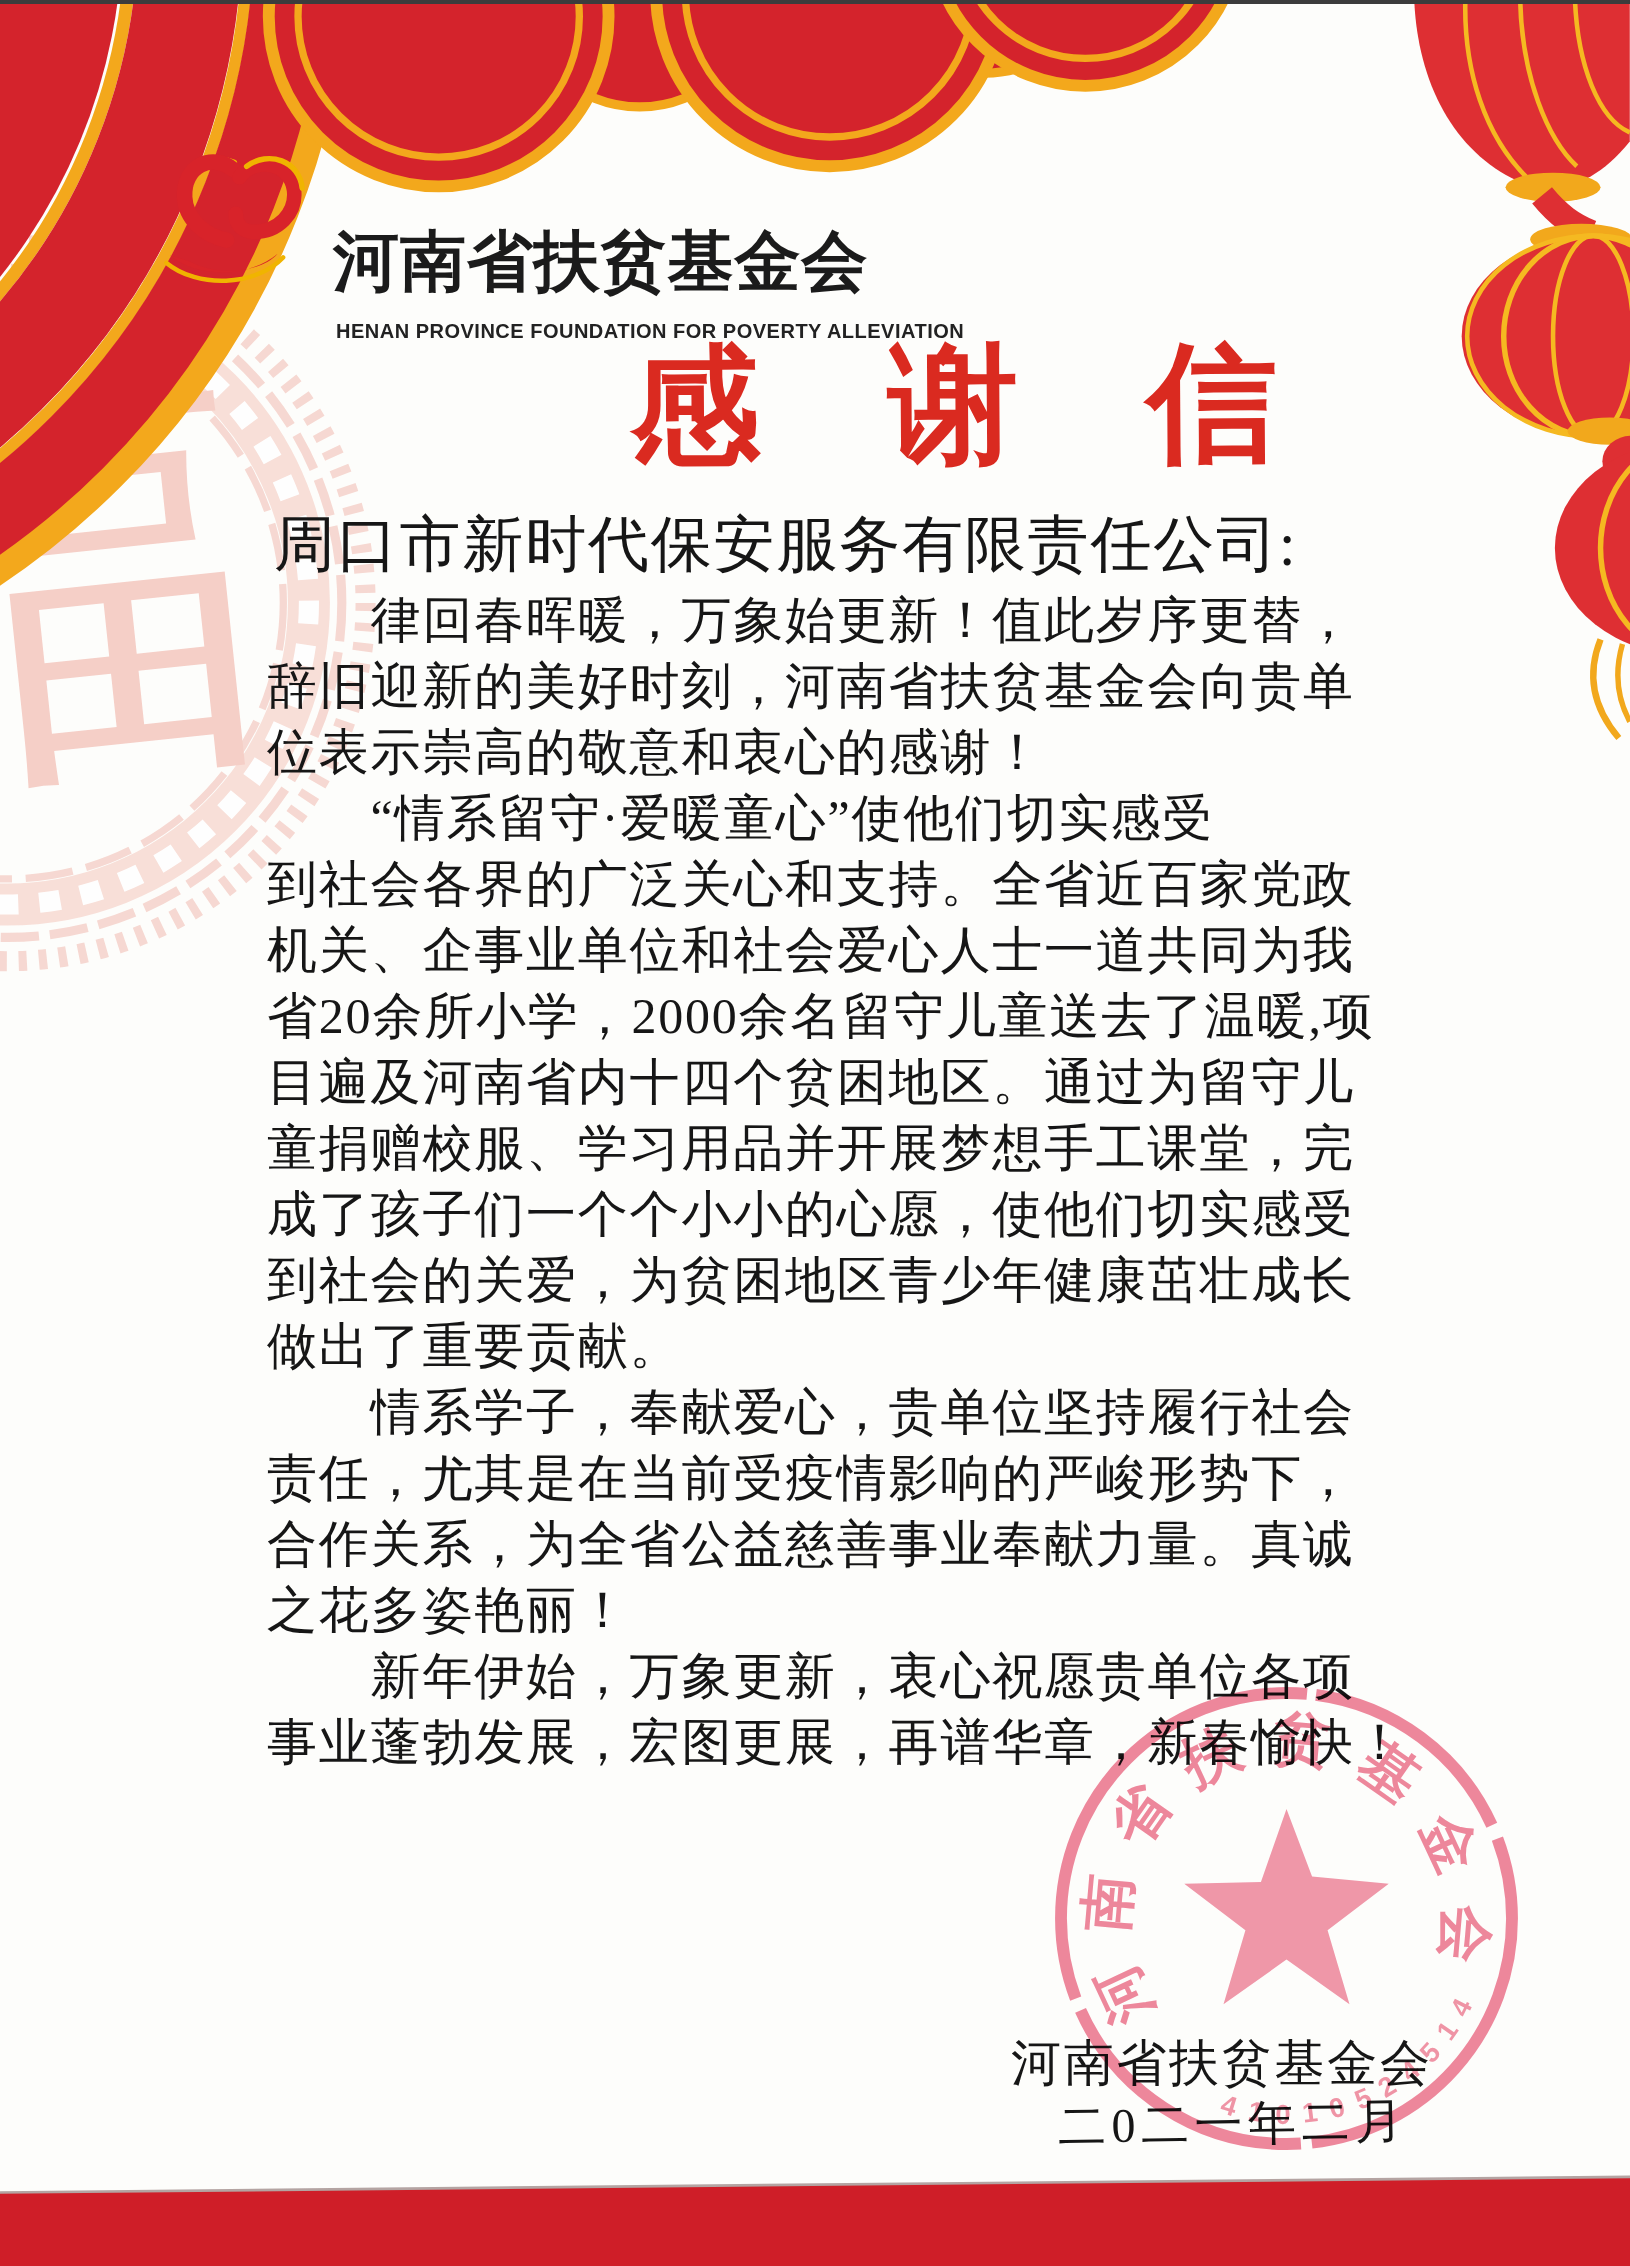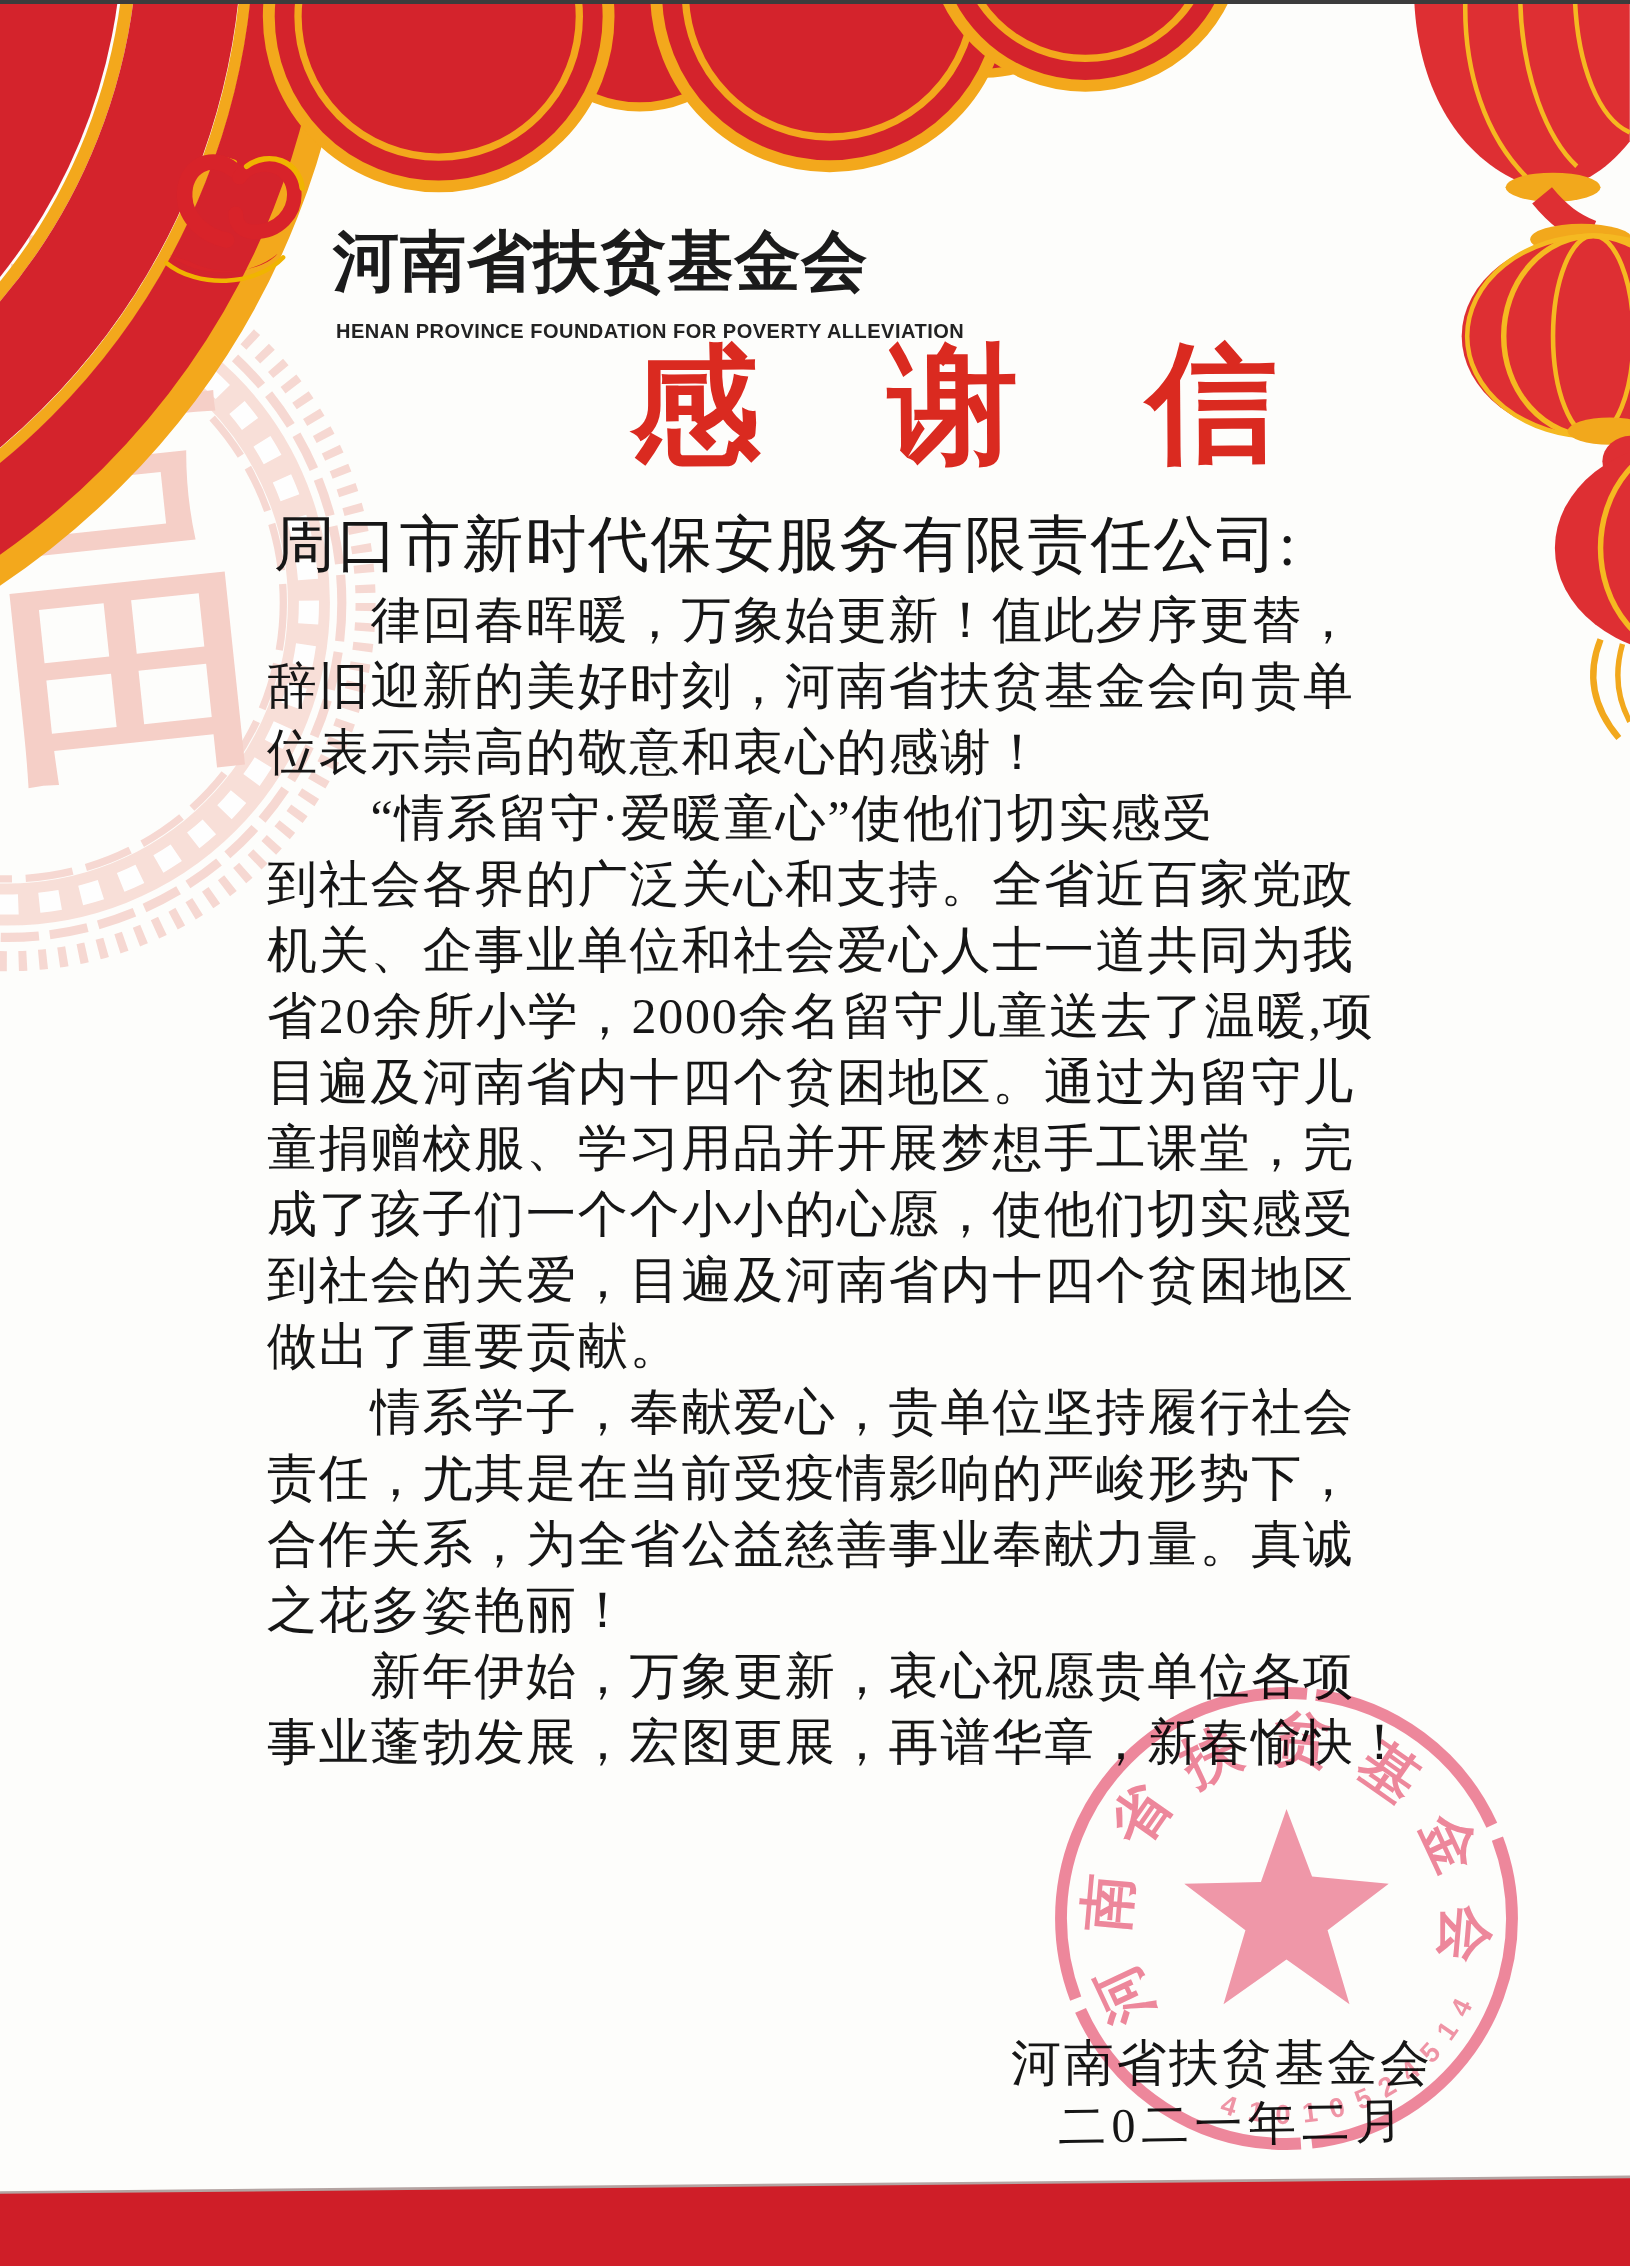--- a/index.html
+++ b/index.html
@@ -146,21 +146,21 @@
       <div class="body-line">　　律回春晖暖，万象始更新！值此岁序更替，</div>
       <div class="body-line">辞旧迎新的美好时刻，河南省扶贫基金会向贵单</div>
       <div class="body-line">位表示崇高的敬意和衷心的感谢！</div>
       <div class="body-line">　　“情系留守·爱暖童心”使他们切实感受</div>
       <div class="body-line">到社会各界的广泛关心和支持。全省近百家党政</div>
       <div class="body-line">机关、企事业单位和社会爱心人士一道共同为我</div>
       <div class="body-line">省20余所小学，2000余名留守儿童送去了温暖,项</div>
       <div class="body-line">目遍及河南省内十四个贫困地区。通过为留守儿</div>
       <div class="body-line">童捐赠校服、学习用品并开展梦想手工课堂，完</div>
       <div class="body-line">成了孩子们一个个小小的心愿，使他们切实感受</div>
-      <div class="body-line">到社会的关爱，目遍及河南省内十四个贫困地区</div>
+      <div class="body-line">到社会的关爱，为贫困地区青少年健康茁壮成长</div>
       <div class="body-line">做出了重要贡献。</div>
       <div class="body-line">　　情系学子，奉献爱心，贵单位坚持履行社会</div>
       <div class="body-line">责任，尤其是在当前受疫情影响的严峻形势下，</div>
       <div class="body-line">合作关系，为全省公益慈善事业奉献力量。真诚</div>
       <div class="body-line">之花多姿艳丽！</div>
       <div class="body-line">　　新年伊始，万象更新，衷心祝愿贵单位各项</div>
       <div class="body-line">事业蓬勃发展，宏图更展，再谱华章，新春愉快！</div>
     </div>
 
   <div class="signature">河南省扶贫基金会</div>

